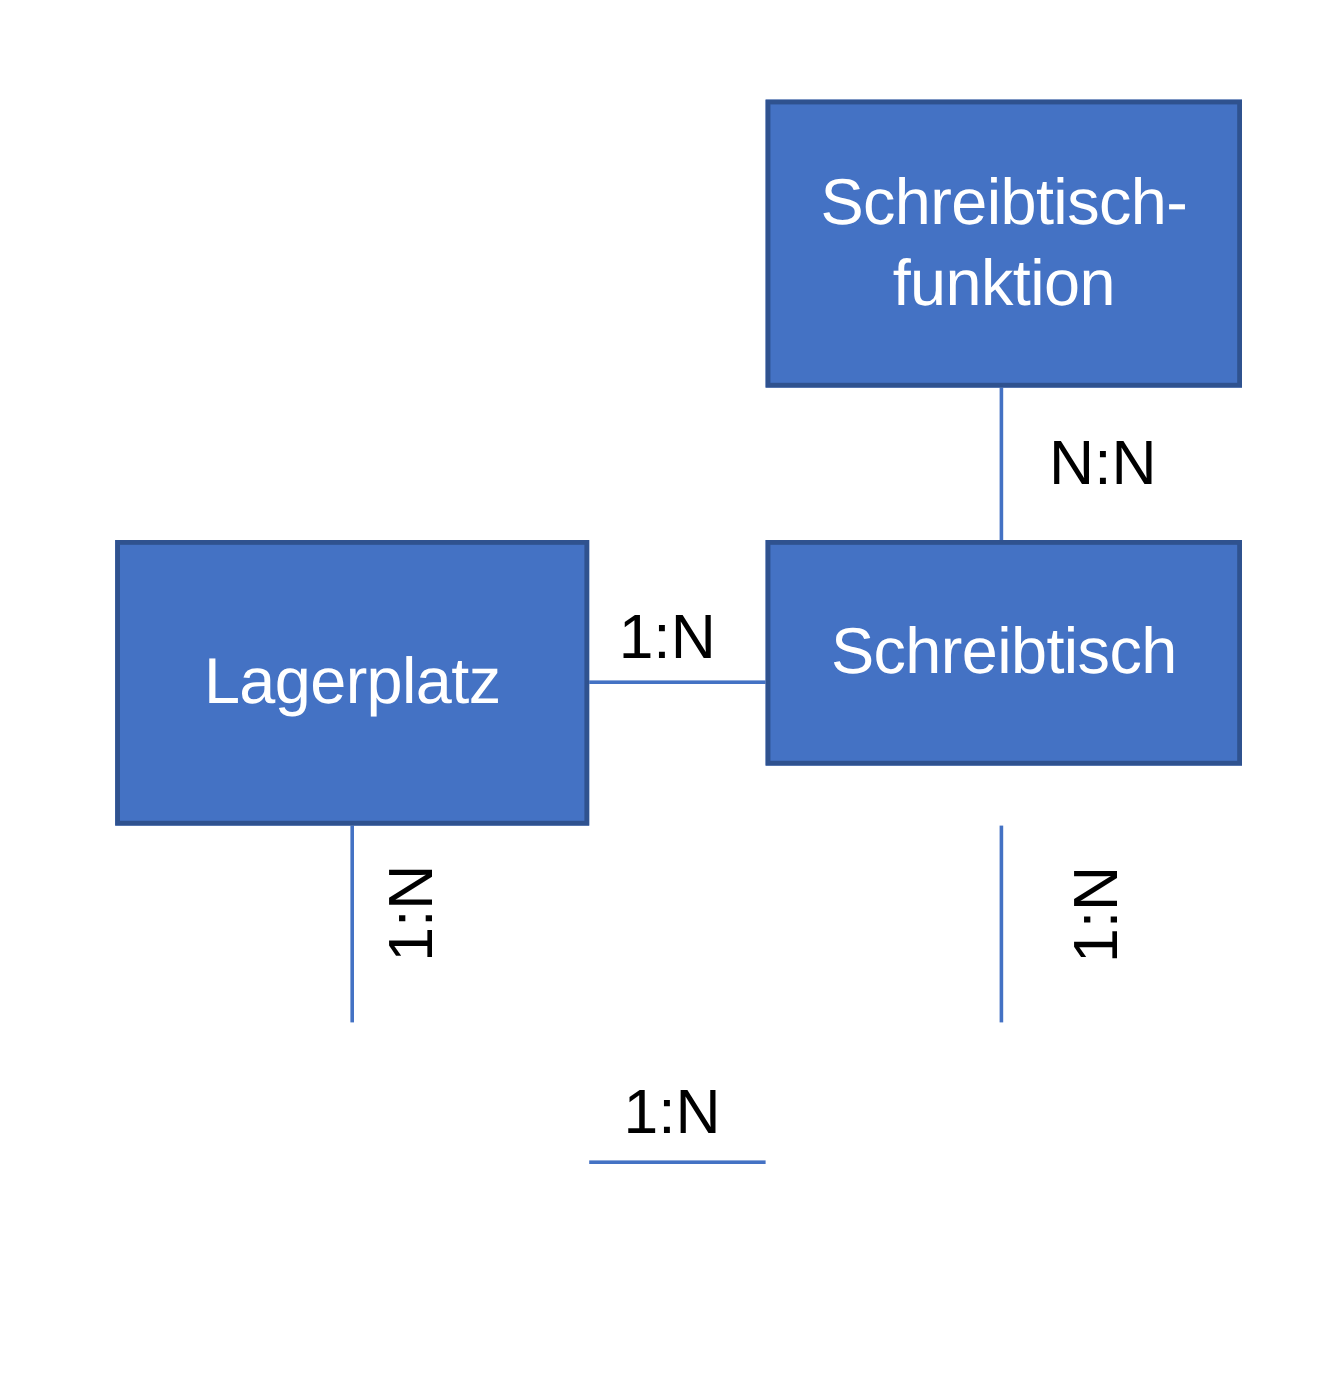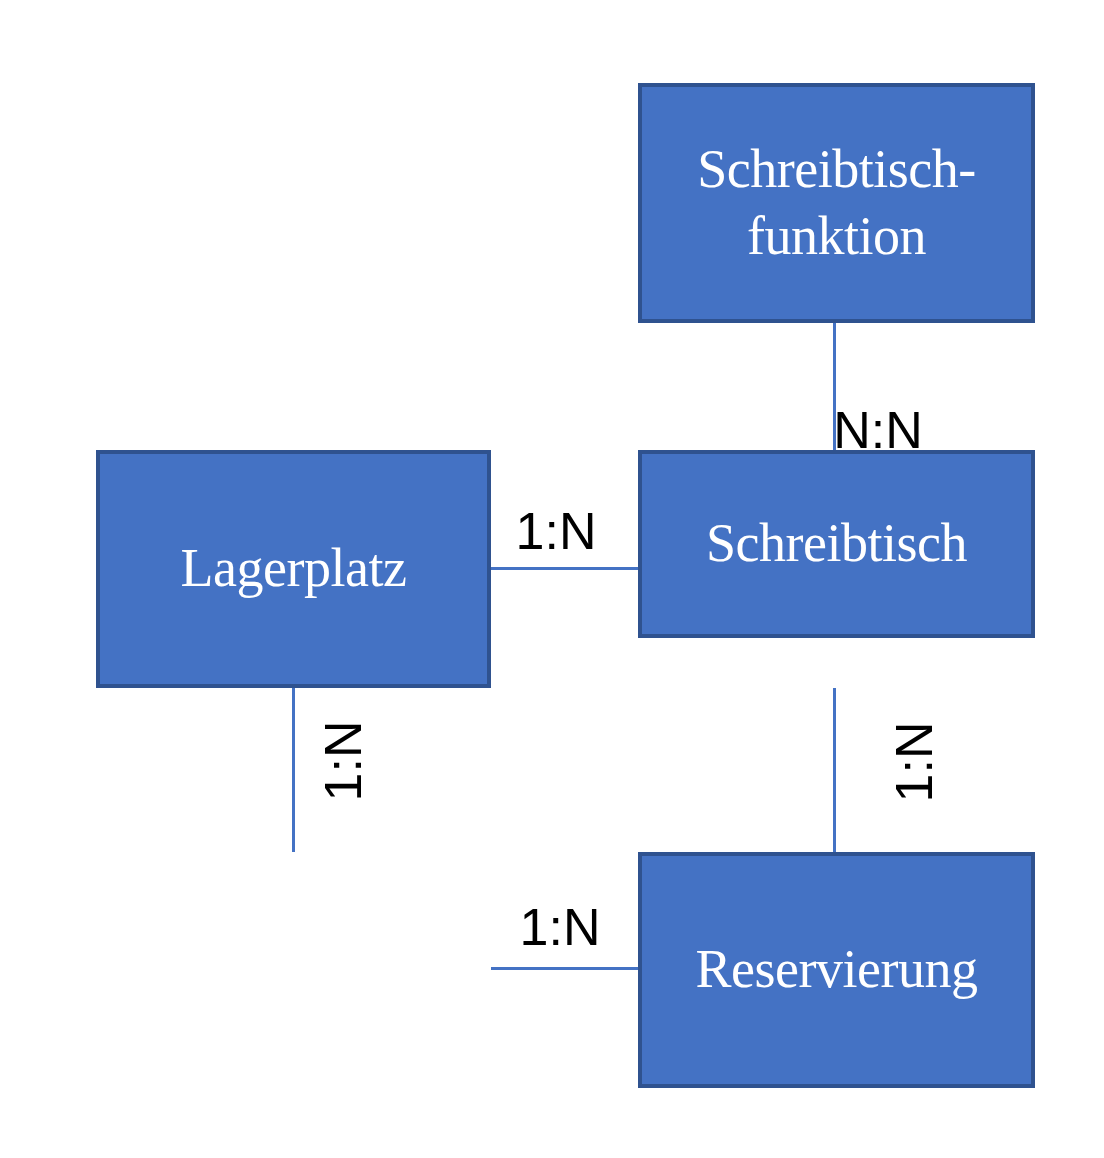--- a/index.html
+++ b/index.html
@@ -16,21 +16,20 @@
     font-family: "Liberation Sans", sans-serif;
   }
   .entity {
     position: absolute;
     background: #4472C4;
     border: 4px solid #2F528F;
     box-sizing: border-box;
     display: flex;
     align-items: center;
     justify-content: center;
-    font-family: Liberation Serif, serif;
   }
   .entity-label {
     color: #ffffff;
     font-size: 54px;
     line-height: 1.25;
     text-align: center;
     white-space: pre-line;
     letter-spacing: -0.5px;
   }
   .connector {
@@ -66,25 +65,22 @@
 
   <div class="entity" style="left:96px; top:450px; width:395px; height:238px;">
     <span class="entity-label">Lagerplatz</span>
   </div>
 
   <div class="entity" style="left:638px; top:450px; width:397px; height:188px;">
     <span class="entity-label">Schreibtisch</span>
   </div>
 
 
-  <div class="entity" style="left:638px; top:852px; width:397px; height:236px;">
-    <span class="entity-label">Reservierung</span>
-  </div>
 
-  <div class="rel-label" style="left:878px; top:386px;margin-top:44px;">N:N</div>
+  <div class="rel-label" style="left:919px; top:386px;">N:N</div>
 
   <div class="rel-label" style="left:556px; top:531px;">1:N</div>
 
   <div class="rel-label rotated" style="left:343px; top:761px;">1:N</div>
 
   <div class="rel-label rotated" style="left:914px; top:762px;">1:N</div>
 
   <div class="rel-label" style="left:560px; top:927px;">1:N</div>
 
 </div>

